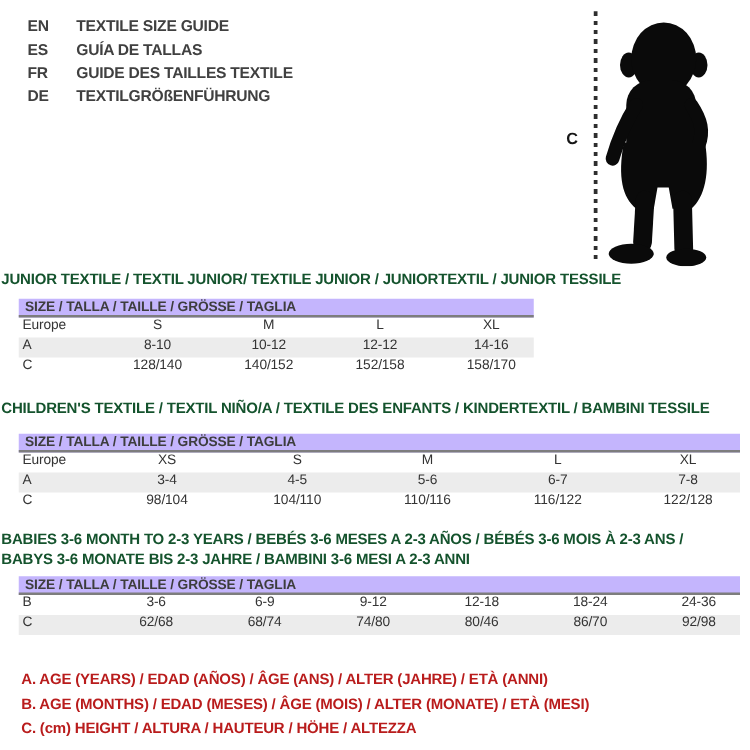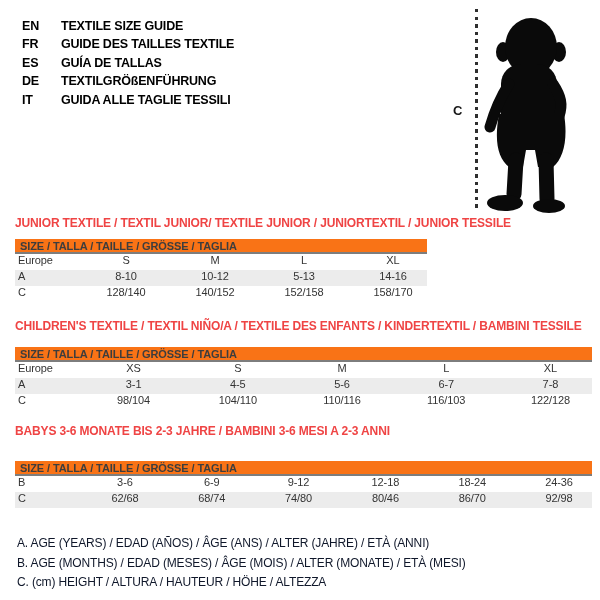--- a/index.html
+++ b/index.html
@@ -2,69 +2,65 @@
 <html><head>
 <meta charset="utf-8">
 <style>
   html,body{margin:0;padding:0;}
   body{
     width:600px;height:600px;position:relative;background:#ffffff;
     font-family:"Liberation Sans",sans-serif;color:#1a1a1a;overflow:hidden;
   }
   
   .lang-list{position:absolute;left:22px;top:14px;}
-  .lang-row{display:flex;height:18.5px;align-items:flex-end;font-weight:bold;
-    font-size:12.5px;letter-spacing:-0.2px;color:#000000;}
+  .lang-row{display:flex;height:18.5px;align-items:flex-start;font-weight:bold;
+    font-size:12.5px;letter-spacing:-0.2px;color:#404040;}
   .lang-code{width:39px;}
   
   .figure{position:absolute;left:450px;top:5px;width:145px;height:205px;}
   .dash-line{position:absolute;left:25px;top:4px;width:3px;height:200px;
     background:repeating-linear-gradient(to bottom,#2e2e2e 0 3.5px,transparent 3.5px 7.5px);}
   .c-label{position:absolute;left:3px;top:98px;font-weight:bold;font-size:13px;color:#161616;}
   .baby-svg{position:absolute;left:33px;top:3px;}
   
-  .table-title{position:absolute;left:15px;font-weight:bold;font-size:12px;
-    letter-spacing:-0.15px;color:#ef4444;white-space:nowrap;line-height:15.5px;}
+  .table-title{position:absolute;left:1px;font-weight:bold;font-size:12px;
+    letter-spacing:-0.15px;color:#14532d;white-space:nowrap;line-height:15.5px;}
   .size-table{position:absolute;left:15px;}
-  .tbl-header{height:15px;background:#f97316;border-bottom:2px solid #7d7d7d;
+  .tbl-header{height:15px;background:#c4b5fd;border-bottom:2px solid #7d7d7d;
     box-sizing:border-box;display:flex;align-items:center;padding-left:5px;
     font-size:11px;font-weight:bold;letter-spacing:-0.1px;color:#3d3d3d;}
   .tbl-row{display:flex;height:16px;align-items:flex-start;font-size:11px;
     letter-spacing:-0.1px;color:#343434;gap:21px;}
   .tbl-row.stripe{background:#ececec;}
   .row-label{width:56px;padding-left:3px;box-sizing:border-box;}
   .cell{flex:1;text-align:center;}
   
   .legend{position:absolute;left:17px;top:534px;}
-  .legend-line{font-weight:normal;font-size:12px;letter-spacing:-0.15px;
-    line-height:19.5px;color:#0f172a;white-space:nowrap;}
+  .legend-line{font-weight:bold;font-size:12px;letter-spacing:-0.15px;
+    line-height:19.5px;color:#b91c1c;white-space:nowrap;}
 </style>
 </head>
 <body>
 
 <div class="lang-list">
   <div class="lang-row">
     <span class="lang-code">EN</span>
     <span>TEXTILE SIZE GUIDE</span>
   </div>
   <div class="lang-row">
+    <span class="lang-code">ES</span>
+    <span>GUÍA DE TALLAS</span>
+  </div>
+  <div class="lang-row">
     <span class="lang-code">FR</span>
     <span>GUIDE DES TAILLES TEXTILE</span>
   </div>
   <div class="lang-row">
-    <span class="lang-code">ES</span>
-    <span>GUÍA DE TALLAS</span>
-  </div>
-  <div class="lang-row">
     <span class="lang-code">DE</span>
     <span>TEXTILGRÖßENFÜHRUNG</span>
-  </div>
-  <div class="lang-row">
-    <span class="lang-code">IT</span>
-    <span>GUIDA ALLE TAGLIE TESSILI</span>
   </div>
 </div>
 
 <div class="figure">
   <span class="c-label">C</span>
   <div class="dash-line"></div>
   <svg class="baby-svg" width="100" height="205" viewBox="0 0 100 205" fill="#0a0a0a">
 
     <ellipse cx="20" cy="44" rx="7" ry="10"></ellipse>
     <ellipse cx="76" cy="44" rx="7" ry="10"></ellipse>
@@ -93,21 +89,21 @@
     <div class="row-label">Europe</div>
     <div class="cell">S</div>
     <div class="cell">M</div>
     <div class="cell">L</div>
     <div class="cell">XL</div>
   </div>
   <div class="tbl-row stripe">
     <div class="row-label">A</div>
     <div class="cell">8-10</div>
     <div class="cell">10-12</div>
-    <div class="cell">5-13</div>
+    <div class="cell">12-12</div>
     <div class="cell">14-16</div>
   </div>
   <div class="tbl-row">
     <div class="row-label">C</div>
     <div class="cell">128/140</div>
     <div class="cell">140/152</div>
     <div class="cell">152/158</div>
     <div class="cell">158/170</div>
   </div>
 </div>
@@ -118,37 +114,38 @@
   <div class="tbl-row">
     <div class="row-label">Europe</div>
     <div class="cell">XS</div>
     <div class="cell">S</div>
     <div class="cell">M</div>
     <div class="cell">L</div>
     <div class="cell">XL</div>
   </div>
   <div class="tbl-row stripe">
     <div class="row-label">A</div>
-    <div class="cell">3-1</div>
+    <div class="cell">3-4</div>
     <div class="cell">4-5</div>
     <div class="cell">5-6</div>
     <div class="cell">6-7</div>
     <div class="cell">7-8</div>
   </div>
   <div class="tbl-row">
     <div class="row-label">C</div>
     <div class="cell">98/104</div>
     <div class="cell">104/110</div>
     <div class="cell">110/116</div>
-    <div class="cell">116/103</div>
+    <div class="cell">116/122</div>
     <div class="cell">122/128</div>
   </div>
 </div>
 
 <div class="table-title" style="top:424px;">
+  <div>BABIES 3-6 MONTH TO 2-3 YEARS / BEBÉS 3-6 MESES A 2-3 AÑOS / BÉBÉS 3-6 MOIS À 2-3 ANS /</div>
   <div>BABYS 3-6 MONATE BIS 2-3 JAHRE / BAMBINI 3-6 MESI A 2-3 ANNI</div>
 </div>
 <div class="size-table" style="top:461px;width:577px;">
   <div class="tbl-header">SIZE / TALLA / TAILLE / GRÖSSE / TAGLIA</div>
   <div class="tbl-row">
     <div class="row-label">B</div>
     <div class="cell">3-6</div>
     <div class="cell">6-9</div>
     <div class="cell">9-12</div>
     <div class="cell">12-18</div>

